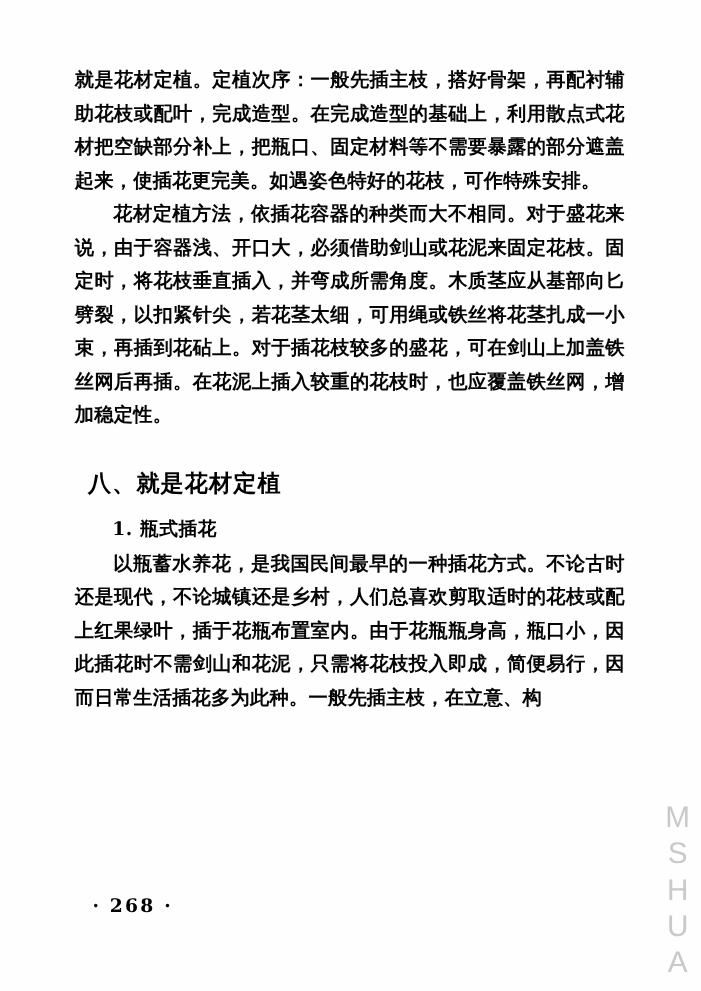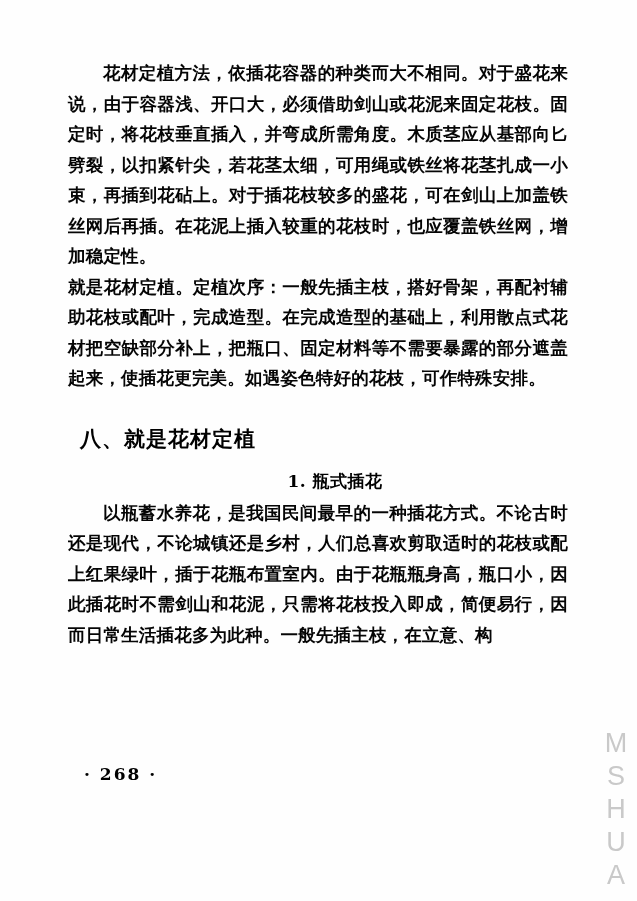--- a/index.html
+++ b/index.html
@@ -57,26 +57,25 @@
   }
   .sub-heading {
     margin: 0;
     font-size: 17px;
     font-weight: 700;
     line-height: 30px;
     padding-left: 34px;
     padding-bottom: 2px;
     font-family: "DejaVu Serif", "Liberation Serif", serif;
     letter-spacing: 0.5px;
-    text-align: center;
   }
   .page-number {
     position: absolute;
     left: 84px;
-    top: 764px;
+    top: 814px;
     font-size: 17px;
     font-weight: 700;
     letter-spacing: 2px;
     font-family: "DejaVu Serif", "Liberation Serif", serif;
   }
   .watermark {
     position: absolute;
     right: 6px;
     bottom: 8px;
     font-size: 27px;
@@ -88,23 +87,23 @@
     font-weight: 400;
     user-select: none;
   }
 </style>
 </head>
 <body>
 
 <div class="page">
   <div class="content">
 
+    <p class="para">就是花材定植。定植次序：一般先插主枝，搭好骨架，再配衬辅助花枝或配叶，完成造型。在完成造型的基础上，利用散点式花材把空缺部分补上，把瓶口、固定材料等不需要暴露的部分遮盖起来，使插花更完美。如遇姿色特好的花枝，可作特殊安排。</p>
+
     <p class="para indent">花材定植方法，依插花容器的种类而大不相同。对于盛花来说，由于容器浅、开口大，必须借助剑山或花泥来固定花枝。固定时，将花枝垂直插入，并弯成所需角度。木质茎应从基部向匕劈裂，以扣紧针尖，若花茎太细，可用绳或铁丝将花茎扎成一小束，再插到花砧上。对于插花枝较多的盛花，可在剑山上加盖铁丝网后再插。在花泥上插入较重的花枝时，也应覆盖铁丝网，增加稳定性。</p>
-
-    <p class="para">就是花材定植。定植次序：一般先插主枝，搭好骨架，再配衬辅助花枝或配叶，完成造型。在完成造型的基础上，利用散点式花材把空缺部分补上，把瓶口、固定材料等不需要暴露的部分遮盖起来，使插花更完美。如遇姿色特好的花枝，可作特殊安排。</p>
 
 
     <h2 class="section-heading">八、就是花材定植</h2>
 
     <h3 class="sub-heading">1.  瓶式插花</h3>
 
     <p class="para indent">以瓶蓄水养花，是我国民间最早的一种插花方式。不论古时还是现代，不论城镇还是乡村，人们总喜欢剪取适时的花枝或配上红果绿叶，插于花瓶布置室内。由于花瓶瓶身高，瓶口小，因此插花时不需剑山和花泥，只需将花枝投入即成，简便易行，因而日常生活插花多为此种。一般先插主枝，在立意、构</p>
 
   </div>
 

